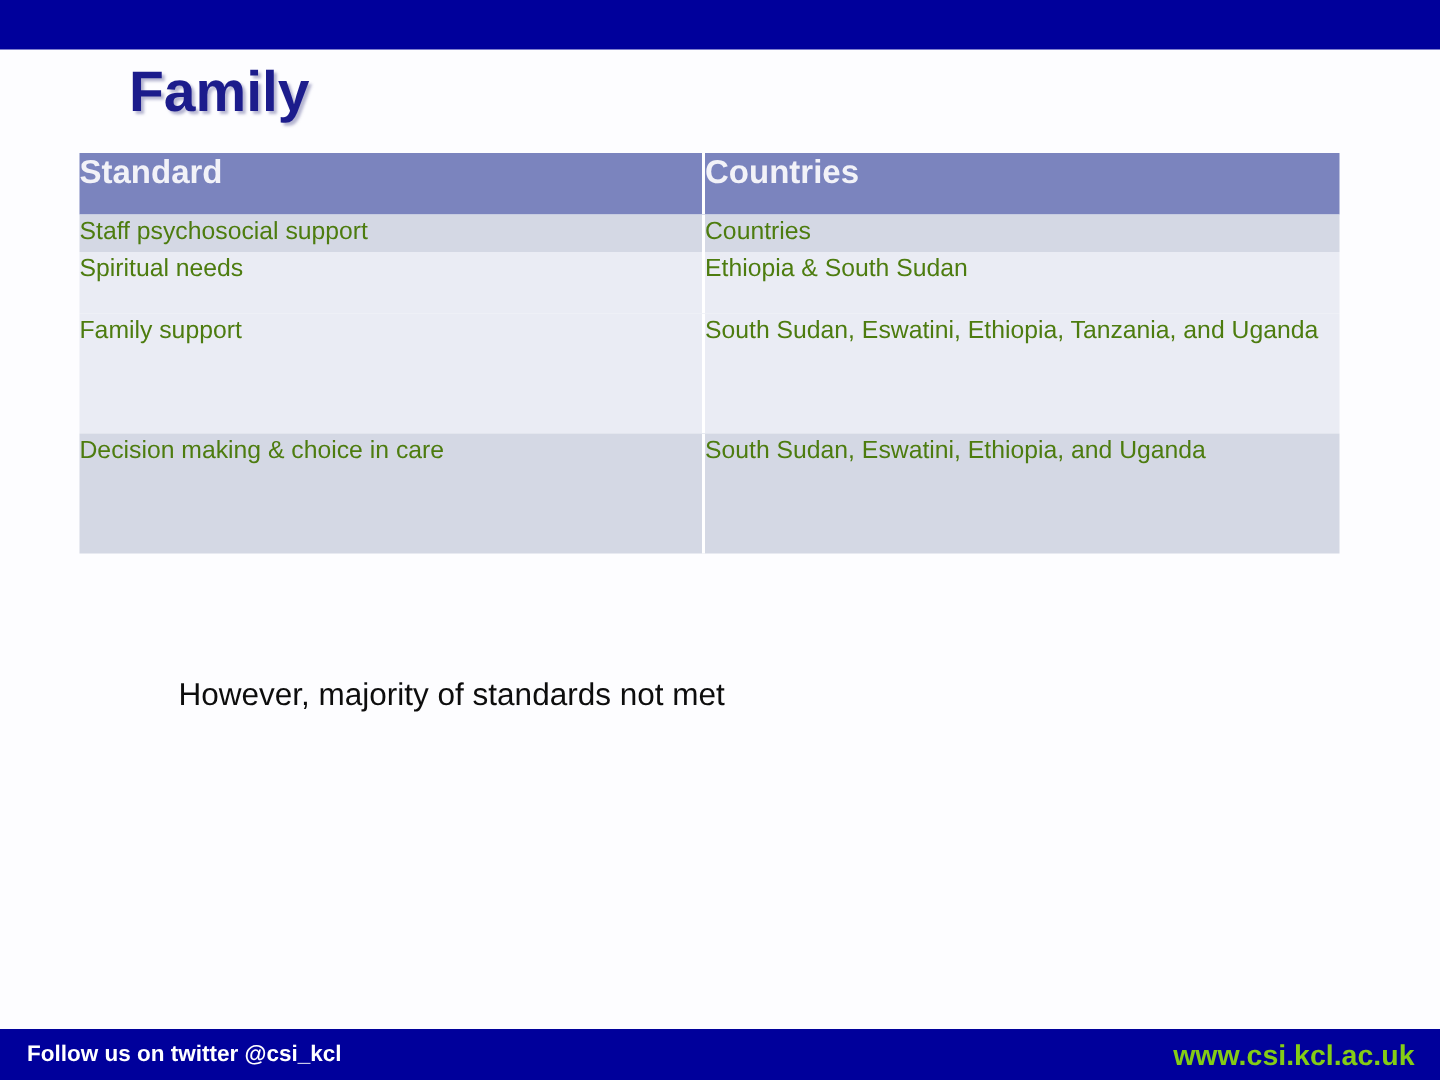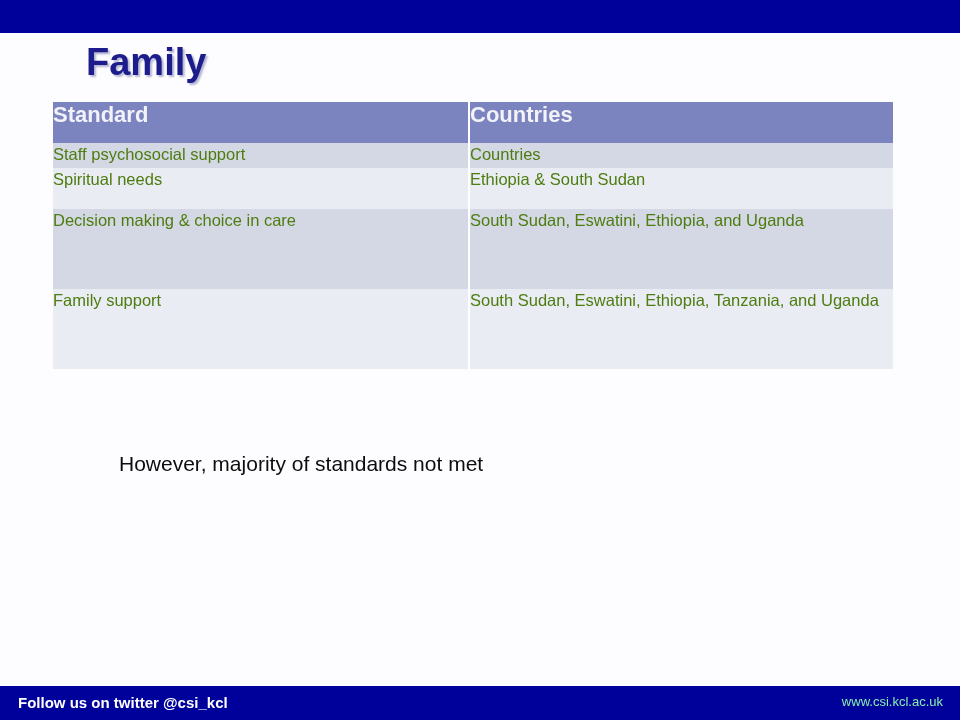--- a/index.html
+++ b/index.html
@@ -121,23 +121,23 @@
     color: #FFFFFF;
     font-size: 15px;
     font-weight: bold;
     font-family: "Liberation Sans", sans-serif;
     white-space: nowrap;
   }
   #footer-right {
     position: absolute;
     right: 17px;
     top: 8px;
-    color: #86efac;
-    font-size: 13px;
-    font-weight: normal;
+    color: #84cc16;
+    font-size: 19px;
+    font-weight: bold;
     font-family: "Liberation Sans", sans-serif;
     white-space: nowrap;
   }
 </style>
 </head>
 <body>
 
 <div id="top-bar"></div>
 
 <div id="slide-title">Family</div>
@@ -155,27 +155,27 @@
   </thead>
   <tbody>
     <tr class="body-row band-dark row-h1">
       <td>Staff psychosocial support</td>
       <td class="last">Countries</td>
     </tr>
     <tr class="body-row band-light row-h2">
       <td>Spiritual needs</td>
       <td class="last">Ethiopia &amp; South Sudan</td>
     </tr>
+    <tr class="body-row band-light row-h4 row-sep">
+      <td>Family support</td>
+      <td class="last">South Sudan, Eswatini, Ethiopia, Tanzania, and Uganda</td>
+    </tr>
     <tr class="body-row band-dark row-h3">
       <td>Decision making &amp; choice in care</td>
       <td class="last">South Sudan, Eswatini, Ethiopia, and Uganda</td>
-    </tr>
-    <tr class="body-row band-light row-h4 row-sep">
-      <td>Family support</td>
-      <td class="last">South Sudan, Eswatini, Ethiopia, Tanzania, and Uganda</td>
     </tr>
   </tbody>
 </table>
 
 <div id="caption">However, majority of standards not met</div>
 
 <div id="footer-bar">
   <div id="footer-left">Follow us on twitter @csi_kcl</div>
   <div id="footer-right">www.csi.kcl.ac.uk</div>
 </div>

